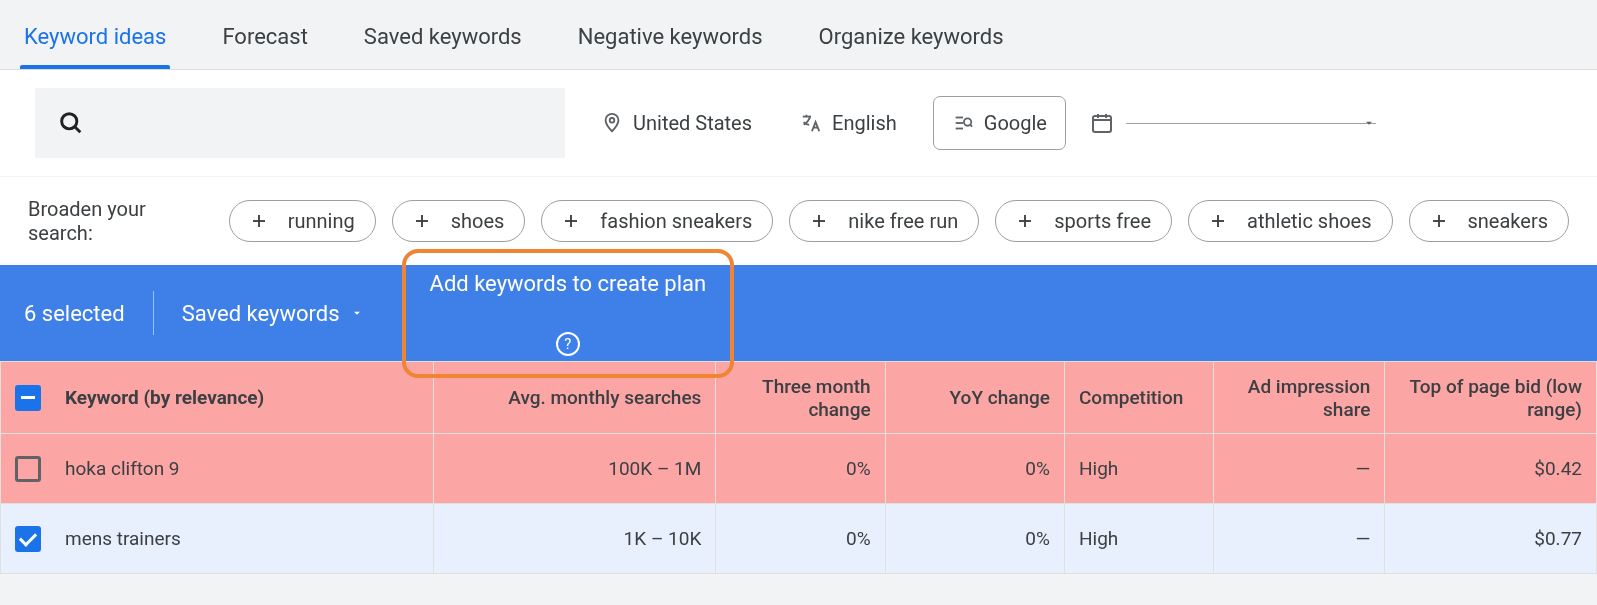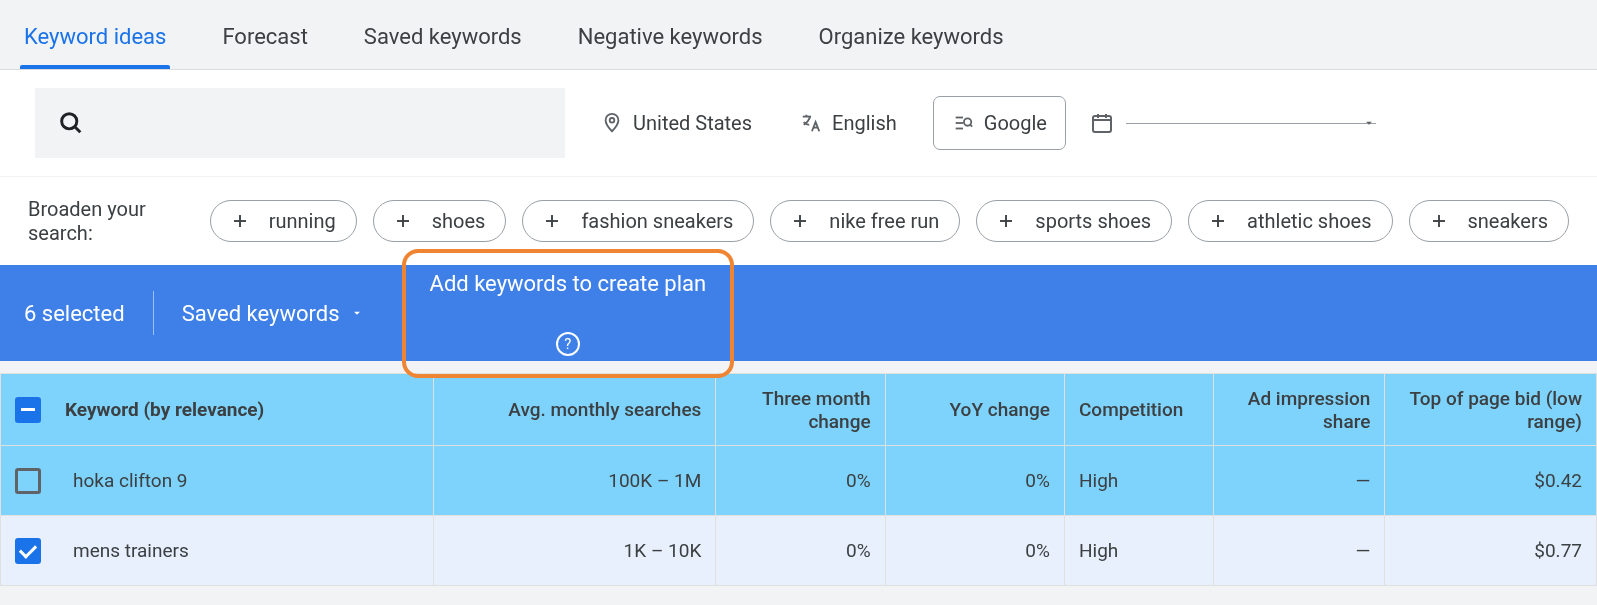--- a/index.html
+++ b/index.html
@@ -143,23 +143,22 @@
     border: 2px solid #fff;
     border-radius: 50%;
     display: flex;
     align-items: center;
     justify-content: center;
     font-size: 15px;
   }
   table.results {
     width: 100%;
     border-collapse: collapse;
-    background: #7dd3fc;
+    background: #fca5a5;
     table-layout: fixed;
-    margin-top: 12px;
   }
   table.results th, table.results td {
     border: 1px solid #e0e0e0;
     padding: 0 14px;
     font-size: 19px;
     vertical-align: middle;
   }
   table.results th {
     height: 72px;
     font-weight: 500;
@@ -173,21 +172,21 @@
     height: 70px;
     text-align: right;
     color: #3c4043;
   }
   table.results td:first-child {
     text-align: left;
   }
   .kw-cell {
     display: flex;
     align-items: center;
-    gap: 32px;
+    gap: 24px;
     text-align: right;
   }
   .th-kw {
     display: flex;
     align-items: center;
     gap: 24px;
     font-weight: 700;
   }
   .checkbox {
     width: 26px; height: 26px;
@@ -338,21 +337,21 @@
       </span>
       <span>nike free run</span>
     </div>
   <div class="chip">
       <span class="icon">
         <svg width="18" height="18" viewBox="0 0 24 24" stroke="#3c4043" stroke-width="2.5">
           <line x1="12" y1="4" x2="12" y2="20"></line>
           <line x1="4" y1="12" x2="20" y2="12"></line>
         </svg>
       </span>
-      <span>sports shoes</span>
+      <span>sports free</span>
     </div>
   <div class="chip">
       <span class="icon">
         <svg width="18" height="18" viewBox="0 0 24 24" stroke="#3c4043" stroke-width="2.5">
           <line x1="12" y1="4" x2="12" y2="20"></line>
           <line x1="4" y1="12" x2="20" y2="12"></line>
         </svg>
       </span>
       <span>athletic shoes</span>
     </div>

